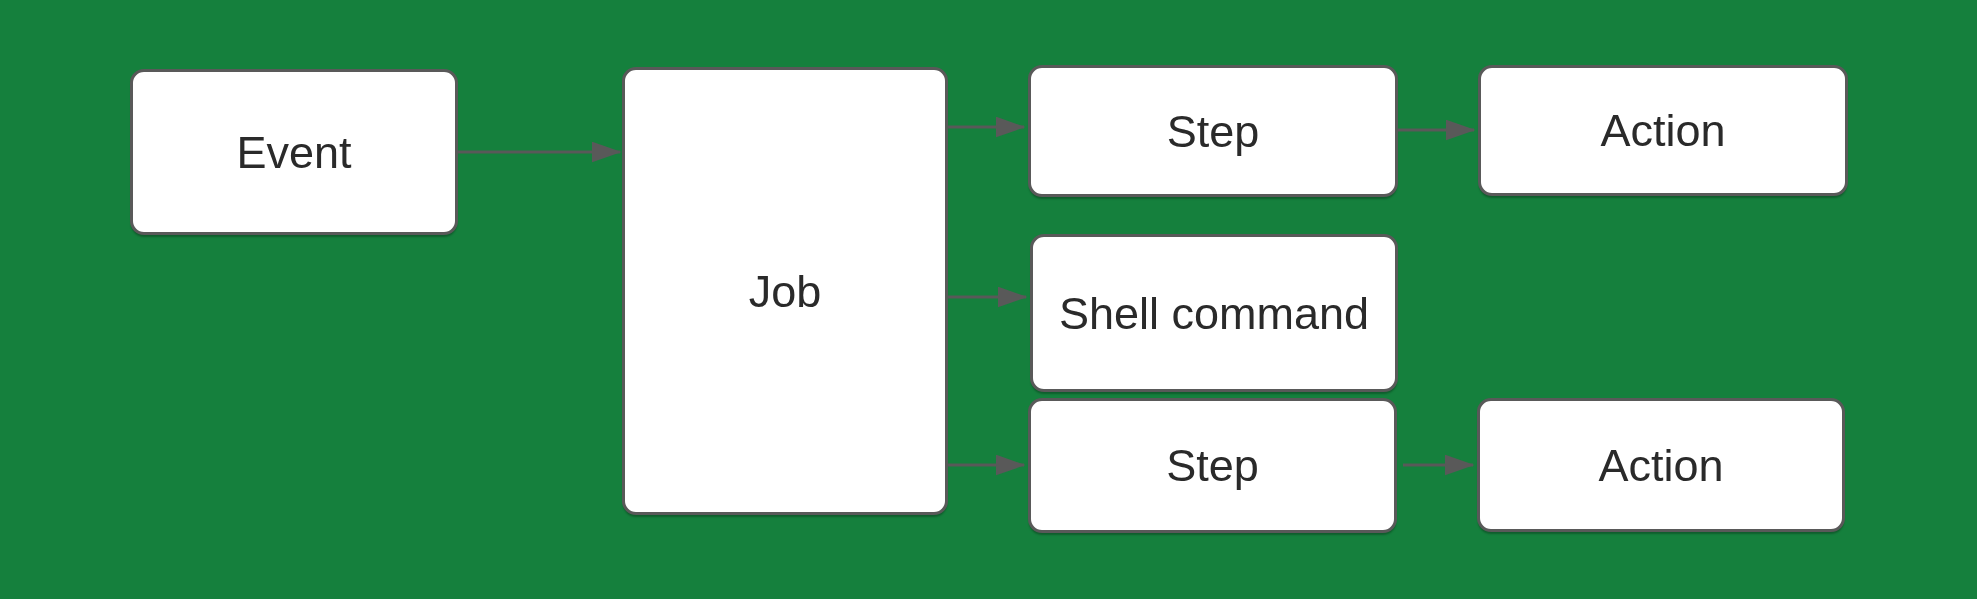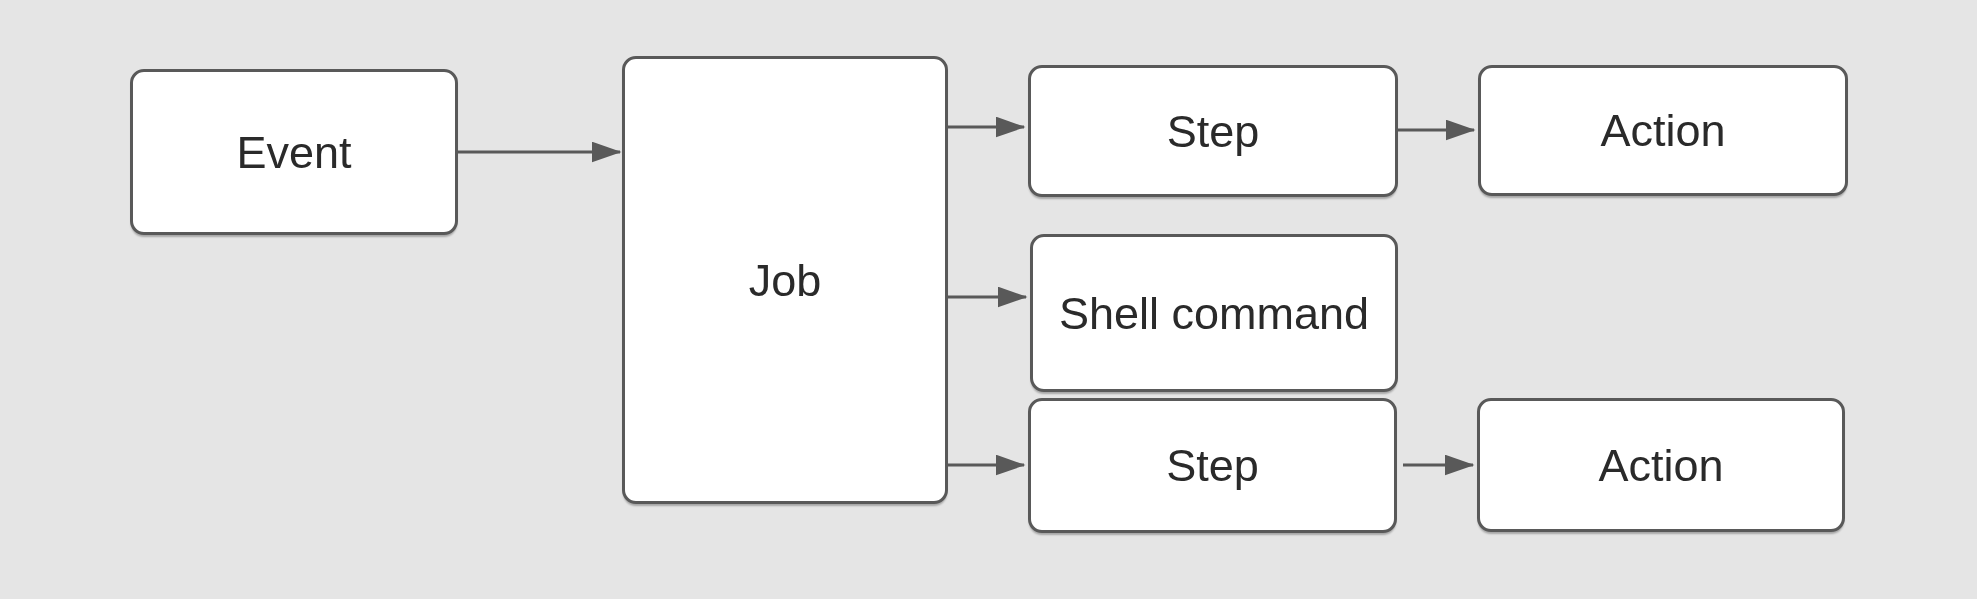--- a/index.html
+++ b/index.html
@@ -4,21 +4,21 @@
 <style>
   html, body {
     margin: 0;
     padding: 0;
     background: #ffffff;
   }
   .canvas {
     position: relative;
     width: 1977px;
     height: 599px;
-    background: #e5e5e5;
+    background: #15803d;
     font-family: "Liberation Sans", "DejaVu Sans", sans-serif;
     overflow: hidden;
   }
   .edges {
     position: absolute;
     left: 0;
     top: 0;
     width: 1977px;
     height: 599px;
     pointer-events: none;
@@ -35,21 +35,21 @@
     box-shadow: 0 3px 2px -1px rgba(0,0,0,0.28);
   }
   .node-label {
     color: #2a2a2a;
     font-size: 45px;
     line-height: 1;
     white-space: nowrap;
   }
   
   .n-event  { left: 130px;  top: 69px;  width: 328px; height: 166px; }
-  .n-job    { left: 622px;  top: 56px;  width: 326px; height: 448px; }
+  .n-job    { left: 622px;  top: 67px;  width: 326px; height: 448px; }
   .n-step1  { left: 1028px; top: 65px;  width: 370px; height: 132px; }
   .n-act1   { left: 1478px; top: 65px;  width: 370px; height: 131px; }
   .n-shell  { left: 1030px; top: 234px; width: 368px; height: 158px; }
   .n-step2  { left: 1028px; top: 398px; width: 369px; height: 135px; }
   .n-act2   { left: 1477px; top: 398px; width: 368px; height: 134px; }
 </style>
 </head>
 <body>
 
 <div class="canvas">

